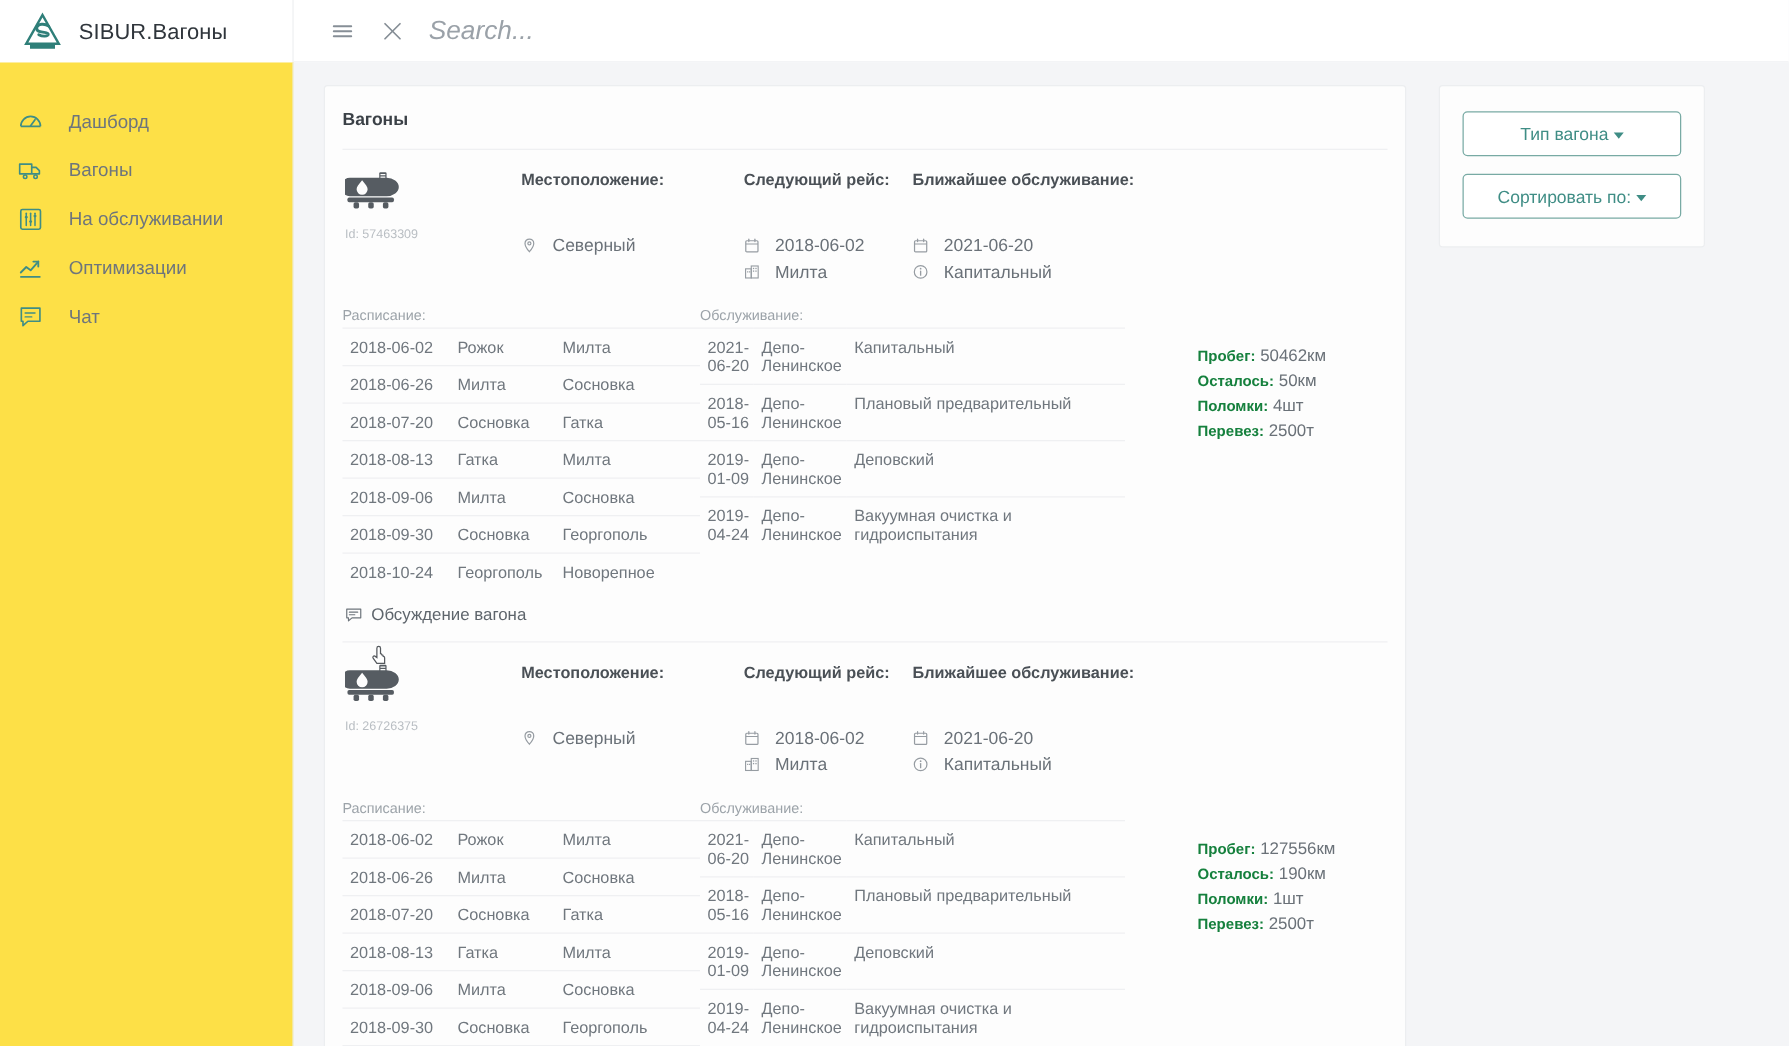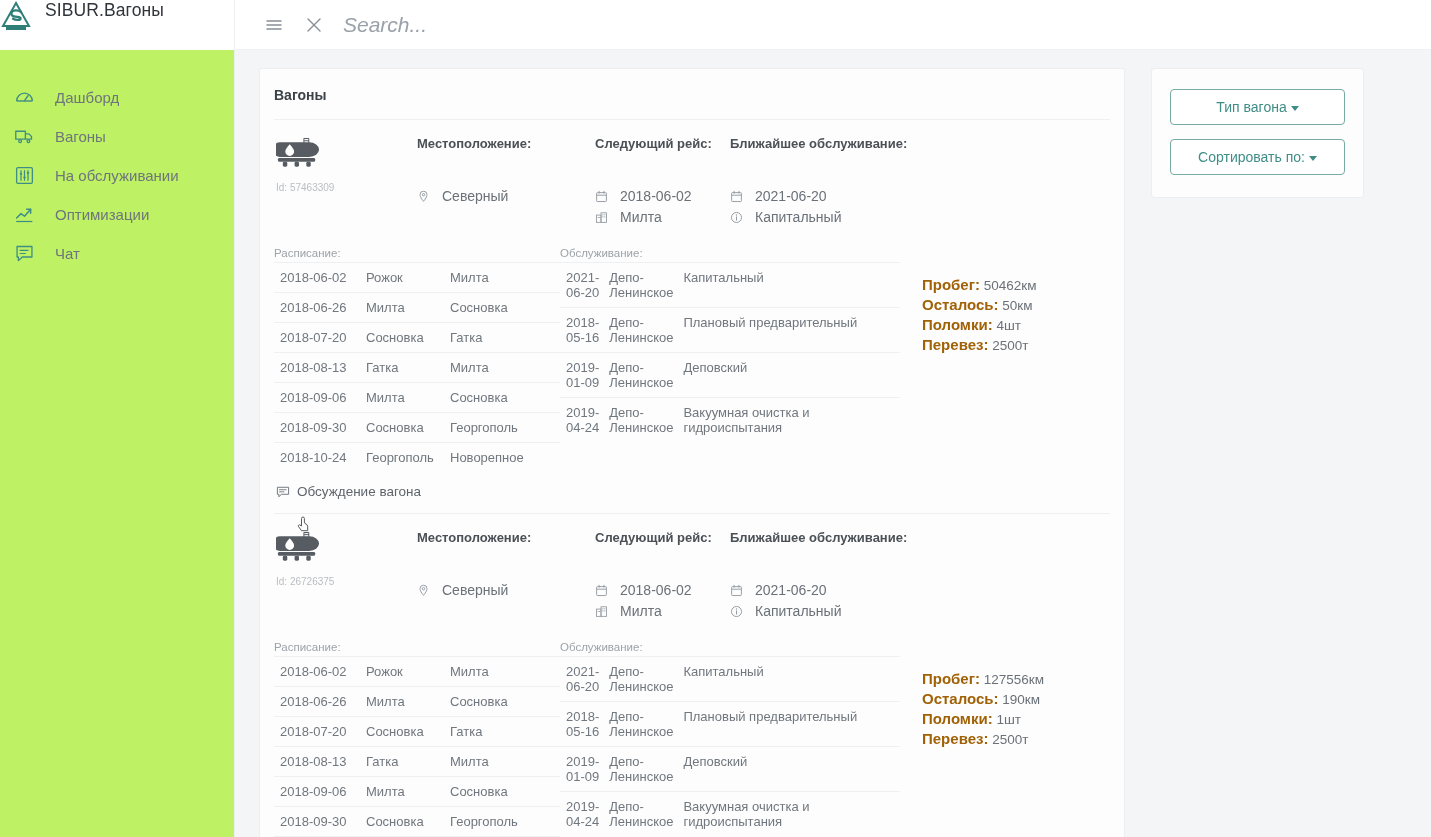--- a/index.html
+++ b/index.html
@@ -10,21 +10,22 @@
     font-family: "Liberation Sans", "DejaVu Sans", sans-serif;
     background: #f4f5f7;
     color: #3b4147;
   }
   .app { display: flex; flex-direction: column; width: 1431px; height: 837px; }
 
   
   .topbar { height: 50px; display: flex; align-items: stretch; flex: 0 0 50px; background: #ffffff; }
   .brand {
     width: 235px; flex: 0 0 235px;
-    display: flex; align-items: flex-start; gap: 13px;
+    display: flex; align-items: center; gap: 13px;
+    padding-left: 18px;
     border-right: 1px solid #eceef0;
     background: #ffffff;
   }
   .logo { width: 32px; height: 32px; display: block; }
   .brand-name { font-size: 17.5px; color: #2f353b; letter-spacing: .1px; }
   .topbar-right {
     flex: 1; display: flex; align-items: center; gap: 18px;
     padding-left: 28px; background: #ffffff;
     border-bottom: 1px solid #f0f1f3;
   }
@@ -37,21 +38,21 @@
     width: 520px; padding: 4px 0;
   }
   .search-input::placeholder { color: #9aa1a8; font-style: italic; }
 
   
   .body { flex: 1; display: flex; min-height: 0; }
 
   
   .sidebar {
     width: 235px; flex: 0 0 235px;
-    background: #bef264;
+    background: #fde047;
     border-right: 1px solid #eceef0;
     padding-top: 28px;
   }
   .nav-item {
     display: flex; align-items: center; gap: 20px;
     height: 39px; padding-left: 14px;
     cursor: pointer;
     color: #6e757c; font-size: 15px;
   }
   .nav-ico { width: 21px; height: 21px; flex: 0 0 21px; color: #3f8d85; display: flex; align-items: center; justify-content: center; }
@@ -101,21 +102,21 @@
   .tbl-wrap-serv { width: 340px; flex: 0 0 340px; margin-left: 0; }
   .tbl-cap { font-size: 11.5px; color: #9ca3a9; margin-bottom: 3px; }
   table { border-collapse: collapse; width: 100%; }
   td { font-size: 13px; color: #70777e; padding: 7px 4px 7px 6px; border-top: 1px solid #eff0f2; vertical-align: top; line-height: 15px; }
   .sched td:nth-child(1) { width: 86px; }
   .sched td:nth-child(2) { width: 84px; }
   .serv td:nth-child(1) { width: 38px; }
   .serv td:nth-child(2) { width: 64px; }
   .stats { padding-left: 22px; padding-top: 28px; }
   .stat-row { font-size: 13.5px; color: #6a7178; line-height: 19px; }
-  .stat-row b { color: #a16207; font-size: 15px; }
+  .stat-row b { color: #15803d; font-size: 12px; margin-left: 36px; }
   .discuss { display: flex; align-items: center; gap: 7px; font-size: 13.5px; color: #5e656c; padding: 12px 0 14px 2px; cursor: pointer; }
   .discuss .mini { width: 14px; height: 14px; color: #6e757c; display: flex; }
   .discuss .mini svg { display: block; }
 
   
   .filters-col { width: 320px; flex: 0 0 320px; padding-left: 26px; }
   .filters {
     background: #fdfdfd;
     border: 1px solid #eceef0;
     border-radius: 3px;

